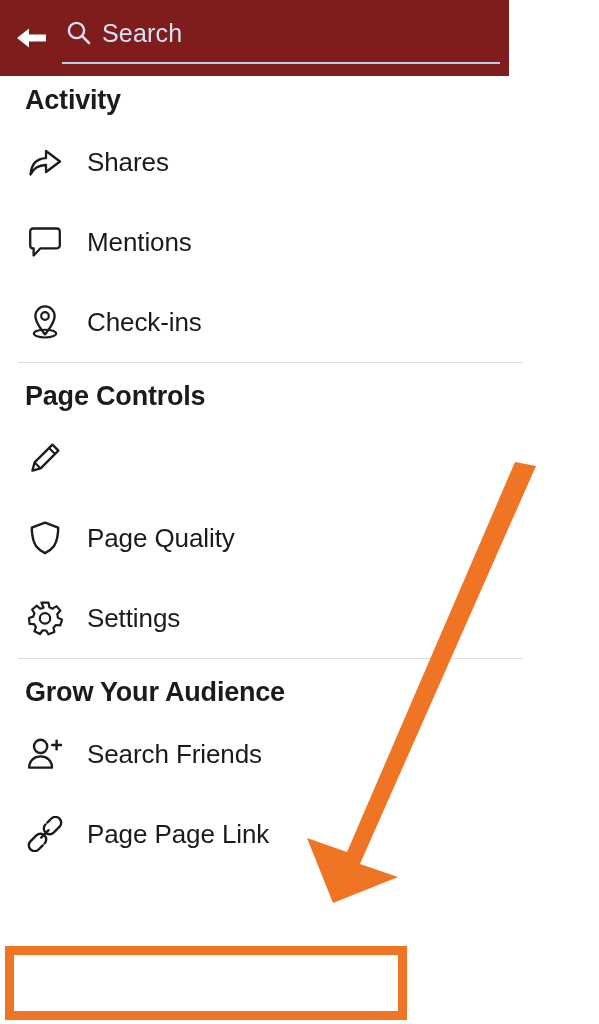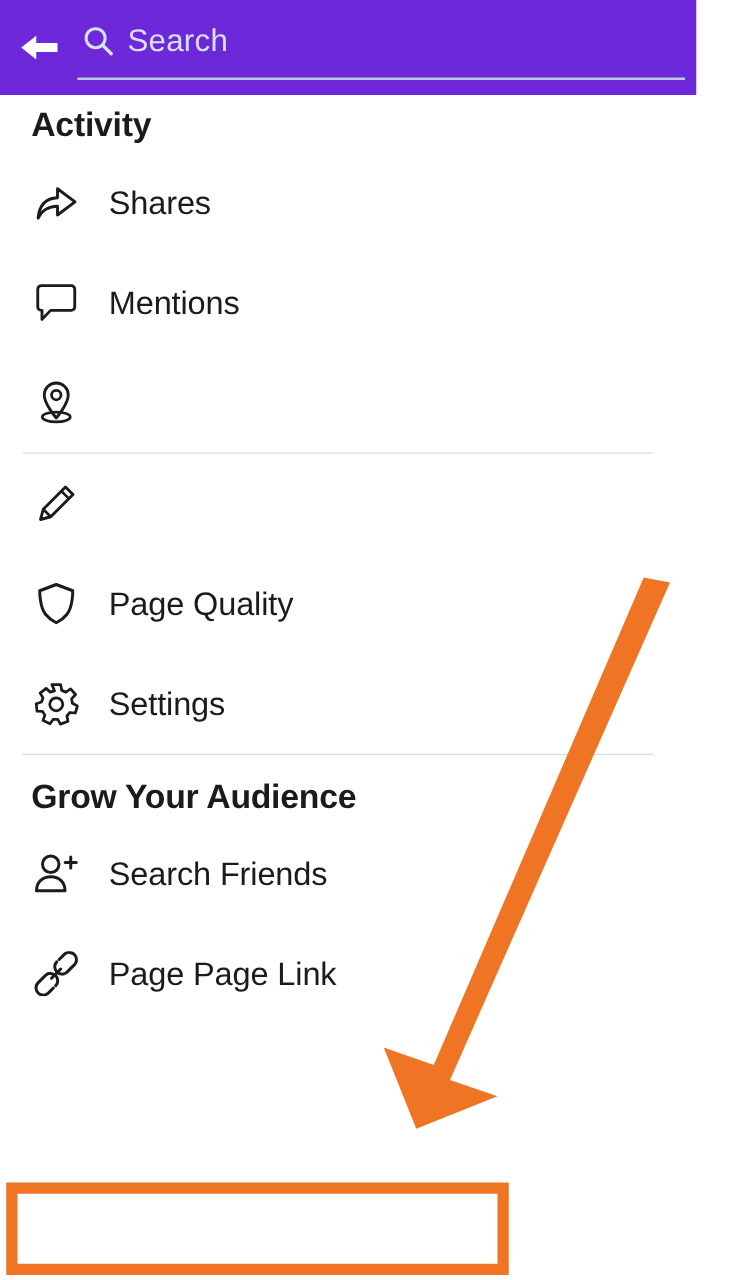--- a/index.html
+++ b/index.html
@@ -15,23 +15,23 @@
     width: 599px;
     height: 1024px;
     background: #ffffff;
     overflow: hidden;
   }
 
   
   #header {
     position: absolute;
     top: 0; left: 0;
-    width: 557px;
+    width: 509px;
     height: 76px;
-    background: #6d28d9;
+    background: #7f1d1d;
     display: flex;
     align-items: center;
   }
   #back-btn {
     width: 62px;
     height: 76px;
     display: flex;
     align-items: center;
     justify-content: center;
     flex: none;
@@ -190,24 +190,26 @@
 
     <div class="row">
       <span class="ico">
         <svg width="34" height="36" viewBox="0 0 34 36">
           <path d="M17 2.4 A9.6 9.6 0 0 0 7.4 12 C7.4 19.2 17 30.4 17 30.4
                    C17 30.4 26.6 19.2 26.6 12 A9.6 9.6 0 0 0 17 2.4 Z" fill="none" stroke="#1b1b1b" stroke-width="2.3" stroke-linejoin="round"></path>
           <circle cx="17" cy="12" r="3.8" fill="none" stroke="#1b1b1b" stroke-width="2.2"></circle>
           <ellipse cx="17" cy="29.6" rx="11.2" ry="3.9" fill="none" stroke="#1b1b1b" stroke-width="2.1"></ellipse>
         </svg>
       </span>
+      <span class="lbl">Check-ins</span>
     </div>
 
     <div class="divider"></div>
 
+    <div id="sec-controls" class="section-title">Page Controls</div>
 
     <div class="row">
       <span class="ico">
         <svg width="34" height="34" viewBox="0 0 34 34">
           <path d="M24.4 3.6 L30.4 9.6 L12.6 27.4 L4.4 29.6 L6.6 21.4 Z" fill="none" stroke="#1b1b1b" stroke-width="2.3" stroke-linejoin="round"></path>
           <line x1="21.1" y1="6.9" x2="27.1" y2="12.9" stroke="#1b1b1b" stroke-width="2.1"></line>
           <line x1="6.6" y1="21.4" x2="12.6" y2="27.4" stroke="#1b1b1b" stroke-width="2.1"></line>
         </svg>
       </span>
     </div>

